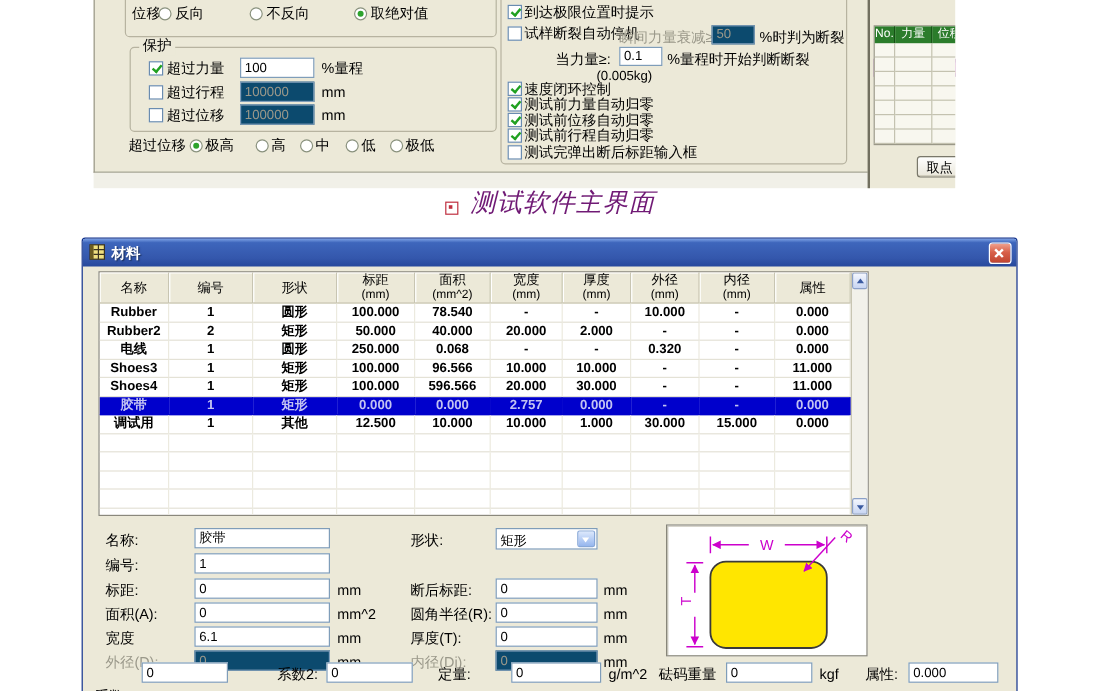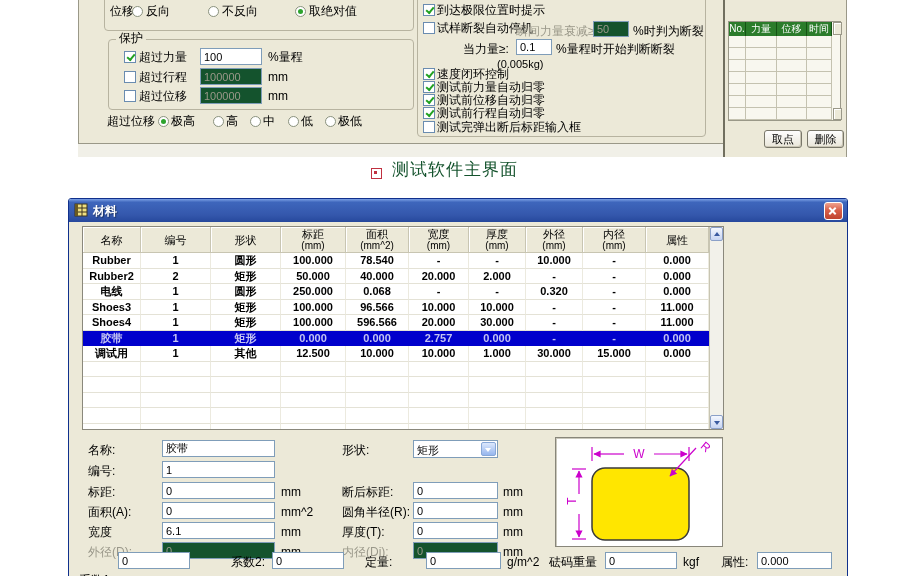--- a/index.html
+++ b/index.html
@@ -10,25 +10,25 @@
   .gb{position:absolute;border:1px solid #b7b3a0;border-radius:4px;}
   .legend{position:absolute;background:#ece9d8;padding:0 3px;}
   
   .cb{position:absolute;width:12px;height:12px;background:#fff;border:1px solid #6a8cb0;box-sizing:border-box;}
   .cb.on::after{content:"";position:absolute;left:2px;top:2px;width:6px;height:3px;
       border-left:2px solid #21a121;border-bottom:2px solid #21a121;transform:rotate(-50deg);}
   .rd{position:absolute;width:11px;height:11px;border-radius:50%;background:#fff;border:1px solid #8a927e;box-sizing:border-box;}
   .rd.on::after{content:"";position:absolute;left:2px;top:2px;width:5px;height:5px;border-radius:50%;background:#2da32d;}
   .xpinput{position:absolute;height:17px;border:1px solid #7f9db9;background:#fff;
       font:11px "Liberation Sans",sans-serif;padding:0 3px;box-sizing:border-box;}
-  .xpinput.dis{background:#14532d;color:#9a988a;}
+  .xpinput.dis{background:#0c4a6e;color:#9a988a;}
   .btn{position:absolute;background:linear-gradient(180deg,#fefefe,#e9e6d9);border:1px solid #79776a;
       border-radius:3px;font-size:11px;text-align:center;cursor:default;box-shadow:inset -1px -1px 0 #c9c5b4;}
   
-  #top{position:absolute;left:0;top:0;width:920px;height:157px;overflow:hidden;}
+  #top{position:absolute;left:0;top:0;width:796px;height:157px;overflow:hidden;}
   #settings{position:absolute;left:78px;top:0;width:645px;height:143px;background:#ece9d8;
       border-left:1px solid #9a9888;border-bottom:1px solid #9a9888;}
   #topstrip{position:absolute;left:78px;top:144px;width:645px;height:13px;background:#f1f0e8;}
   
   #gpanel{position:absolute;left:723px;top:0;width:124px;height:157px;background:#ece9d8;
       border-left:2px solid #716f5f;border-right:1px solid #9a9888;box-sizing:border-box;}
   .gp-h{position:absolute;left:3px;top:1px;width:113px;height:15px;background:#a21caf;border:3px solid #a3a3a3;
       color:#ffff99;font-size:10px;text-align:center;line-height:14px;box-sizing:border-box;margin-top:48px;}
   #ptable{position:absolute;left:3px;top:21px;width:113px;background:#f8f7ef;border:1px solid #9a9888;box-sizing:border-box;}
   .prow{display:flex;}
@@ -201,21 +201,21 @@
           </div>
       </div>
       <span class="tinybtn" style="right:4px;top:22px;height:13px;"></span>
       <span class="tinybtn" style="right:4px;top:108px;height:12px;"></span>
       <button class="btn" style="left:39px;top:130px;width:38px;height:18px;">取点</button>
       <button class="btn" style="left:82px;top:130px;width:37px;height:18px;">删除</button>
     </div>
   </div>
 
   <span class="bullet" style="left:371px;top:168px;"></span>
-  <span class="t" style="left:392px;top:163px;font-size:17px;color:#14532d;letter-spacing:1px;">测试软件主界面</span>
+  <span class="t" style="left:392px;top:163px;font-size:21px;color:#701a75;letter-spacing:1px;font-style:italic;">测试软件主界面</span>
 
   <div id="dialog">
     <div id="titlebar">
       <svg style="position:absolute;left:5px;top:4px;" width="14" height="14" viewBox="0 0 14 14">
         <rect x="1" y="1" width="12" height="12" fill="#f0e080" stroke="#3a3220" stroke-width="1"></rect>
         <rect x="1" y="1" width="3" height="12" fill="#6a5a20"></rect>
         <line x1="4" y1="5" x2="13" y2="5" stroke="#3a3220" stroke-width="1"></line>
         <line x1="4" y1="9" x2="13" y2="9" stroke="#3a3220" stroke-width="1"></line>
         <line x1="8" y1="1" x2="8" y2="13" stroke="#3a3220" stroke-width="1"></line>
       </svg>

